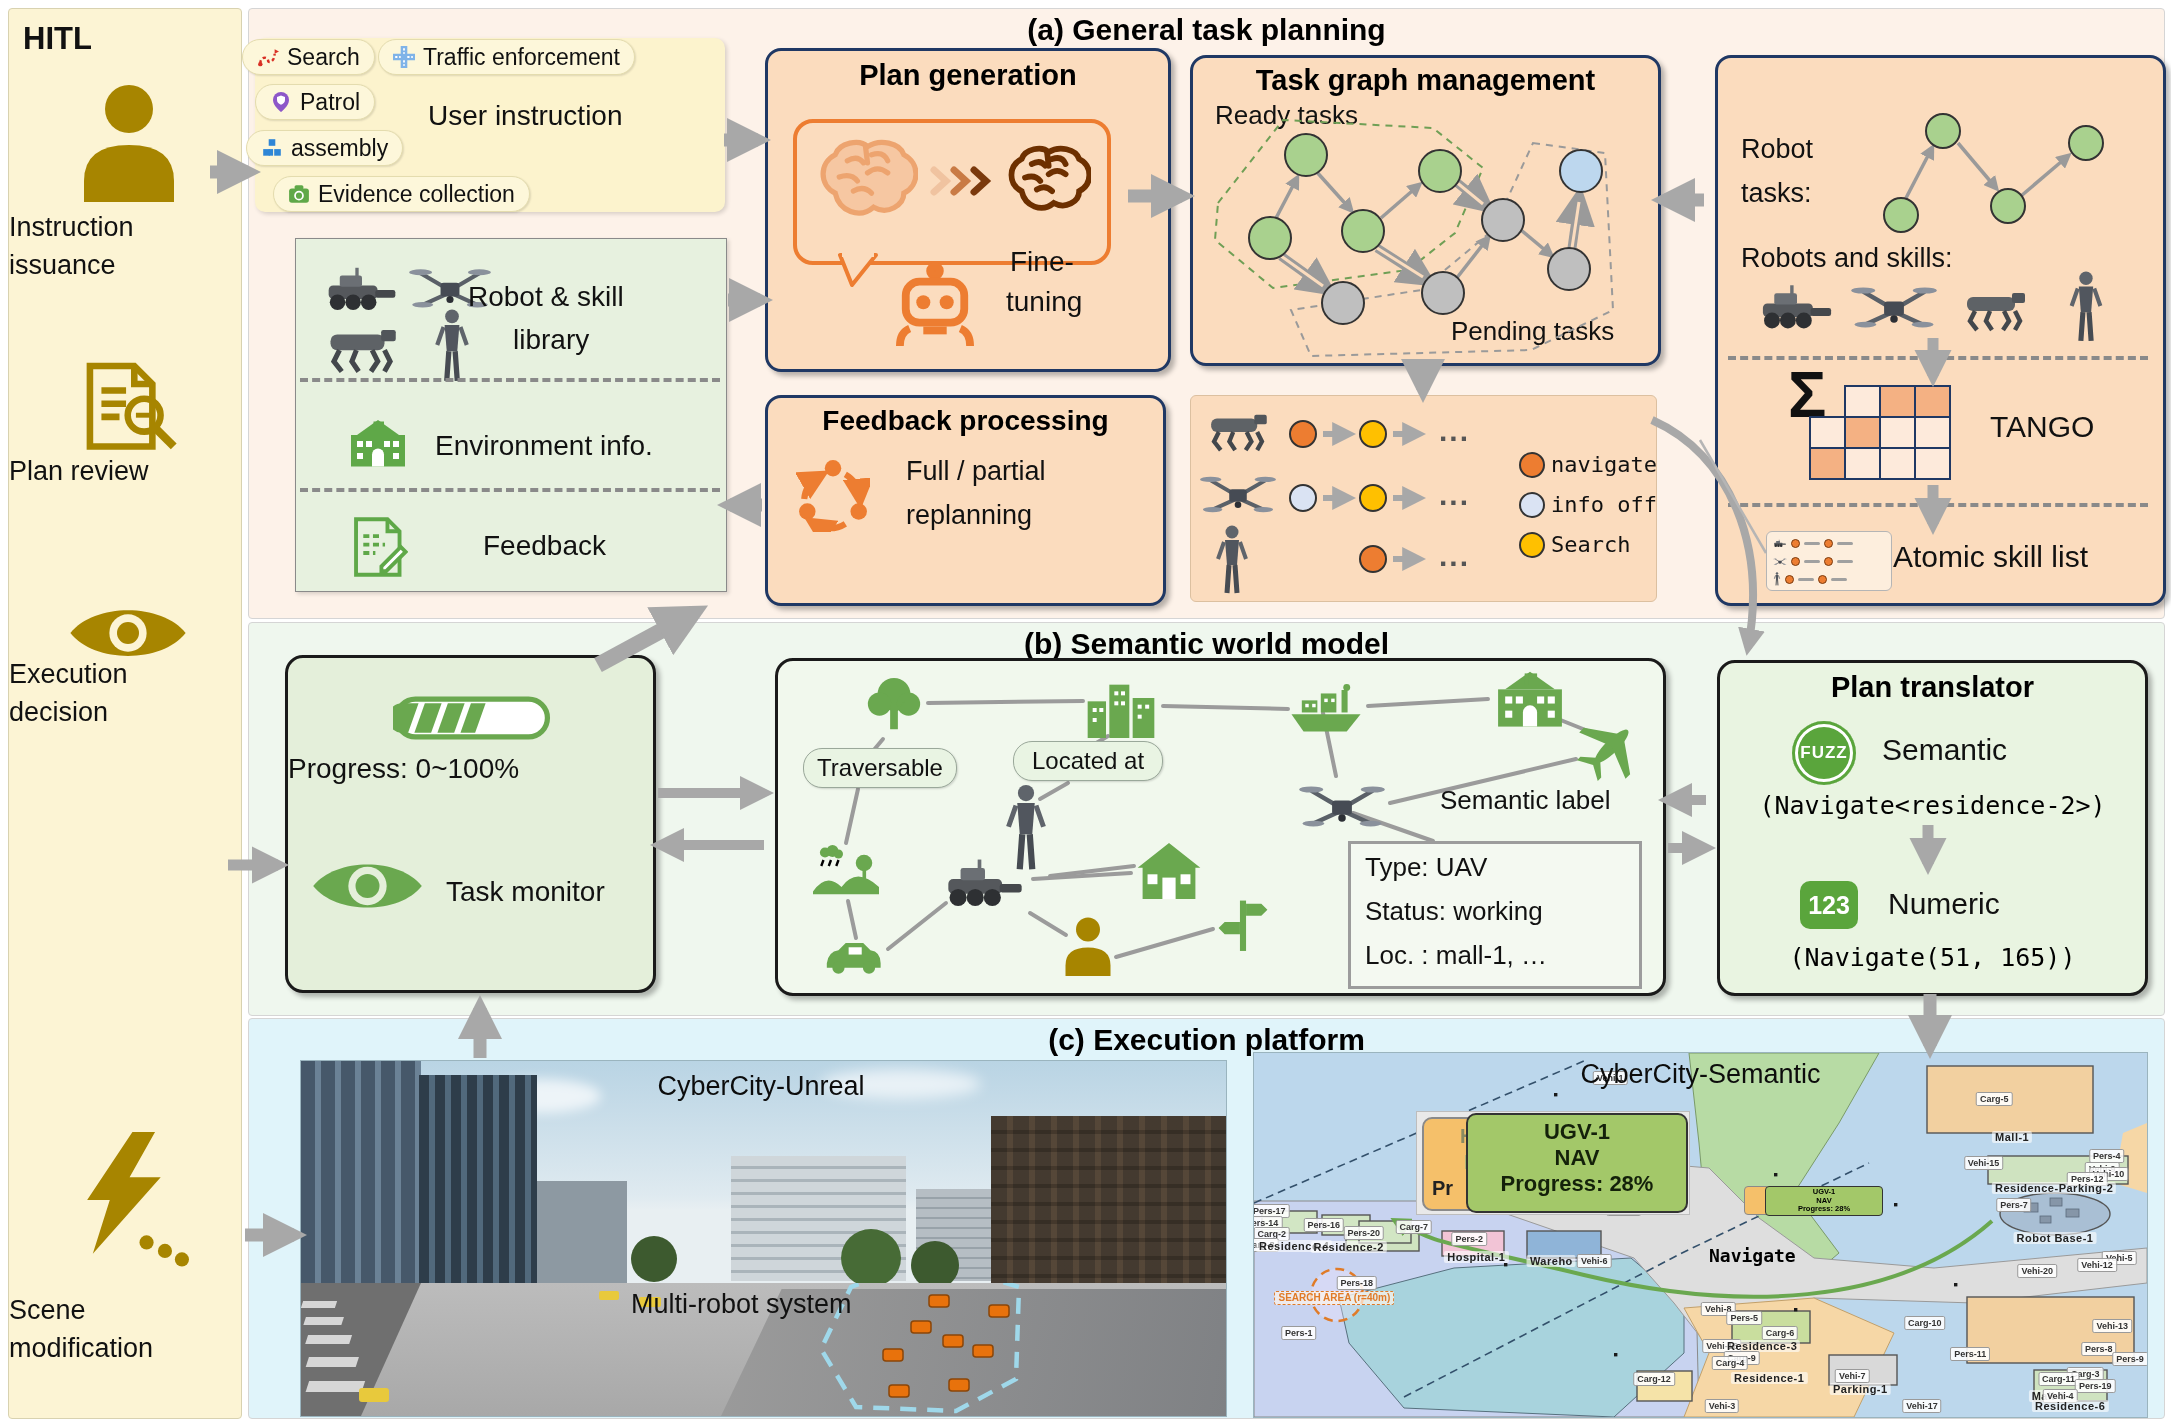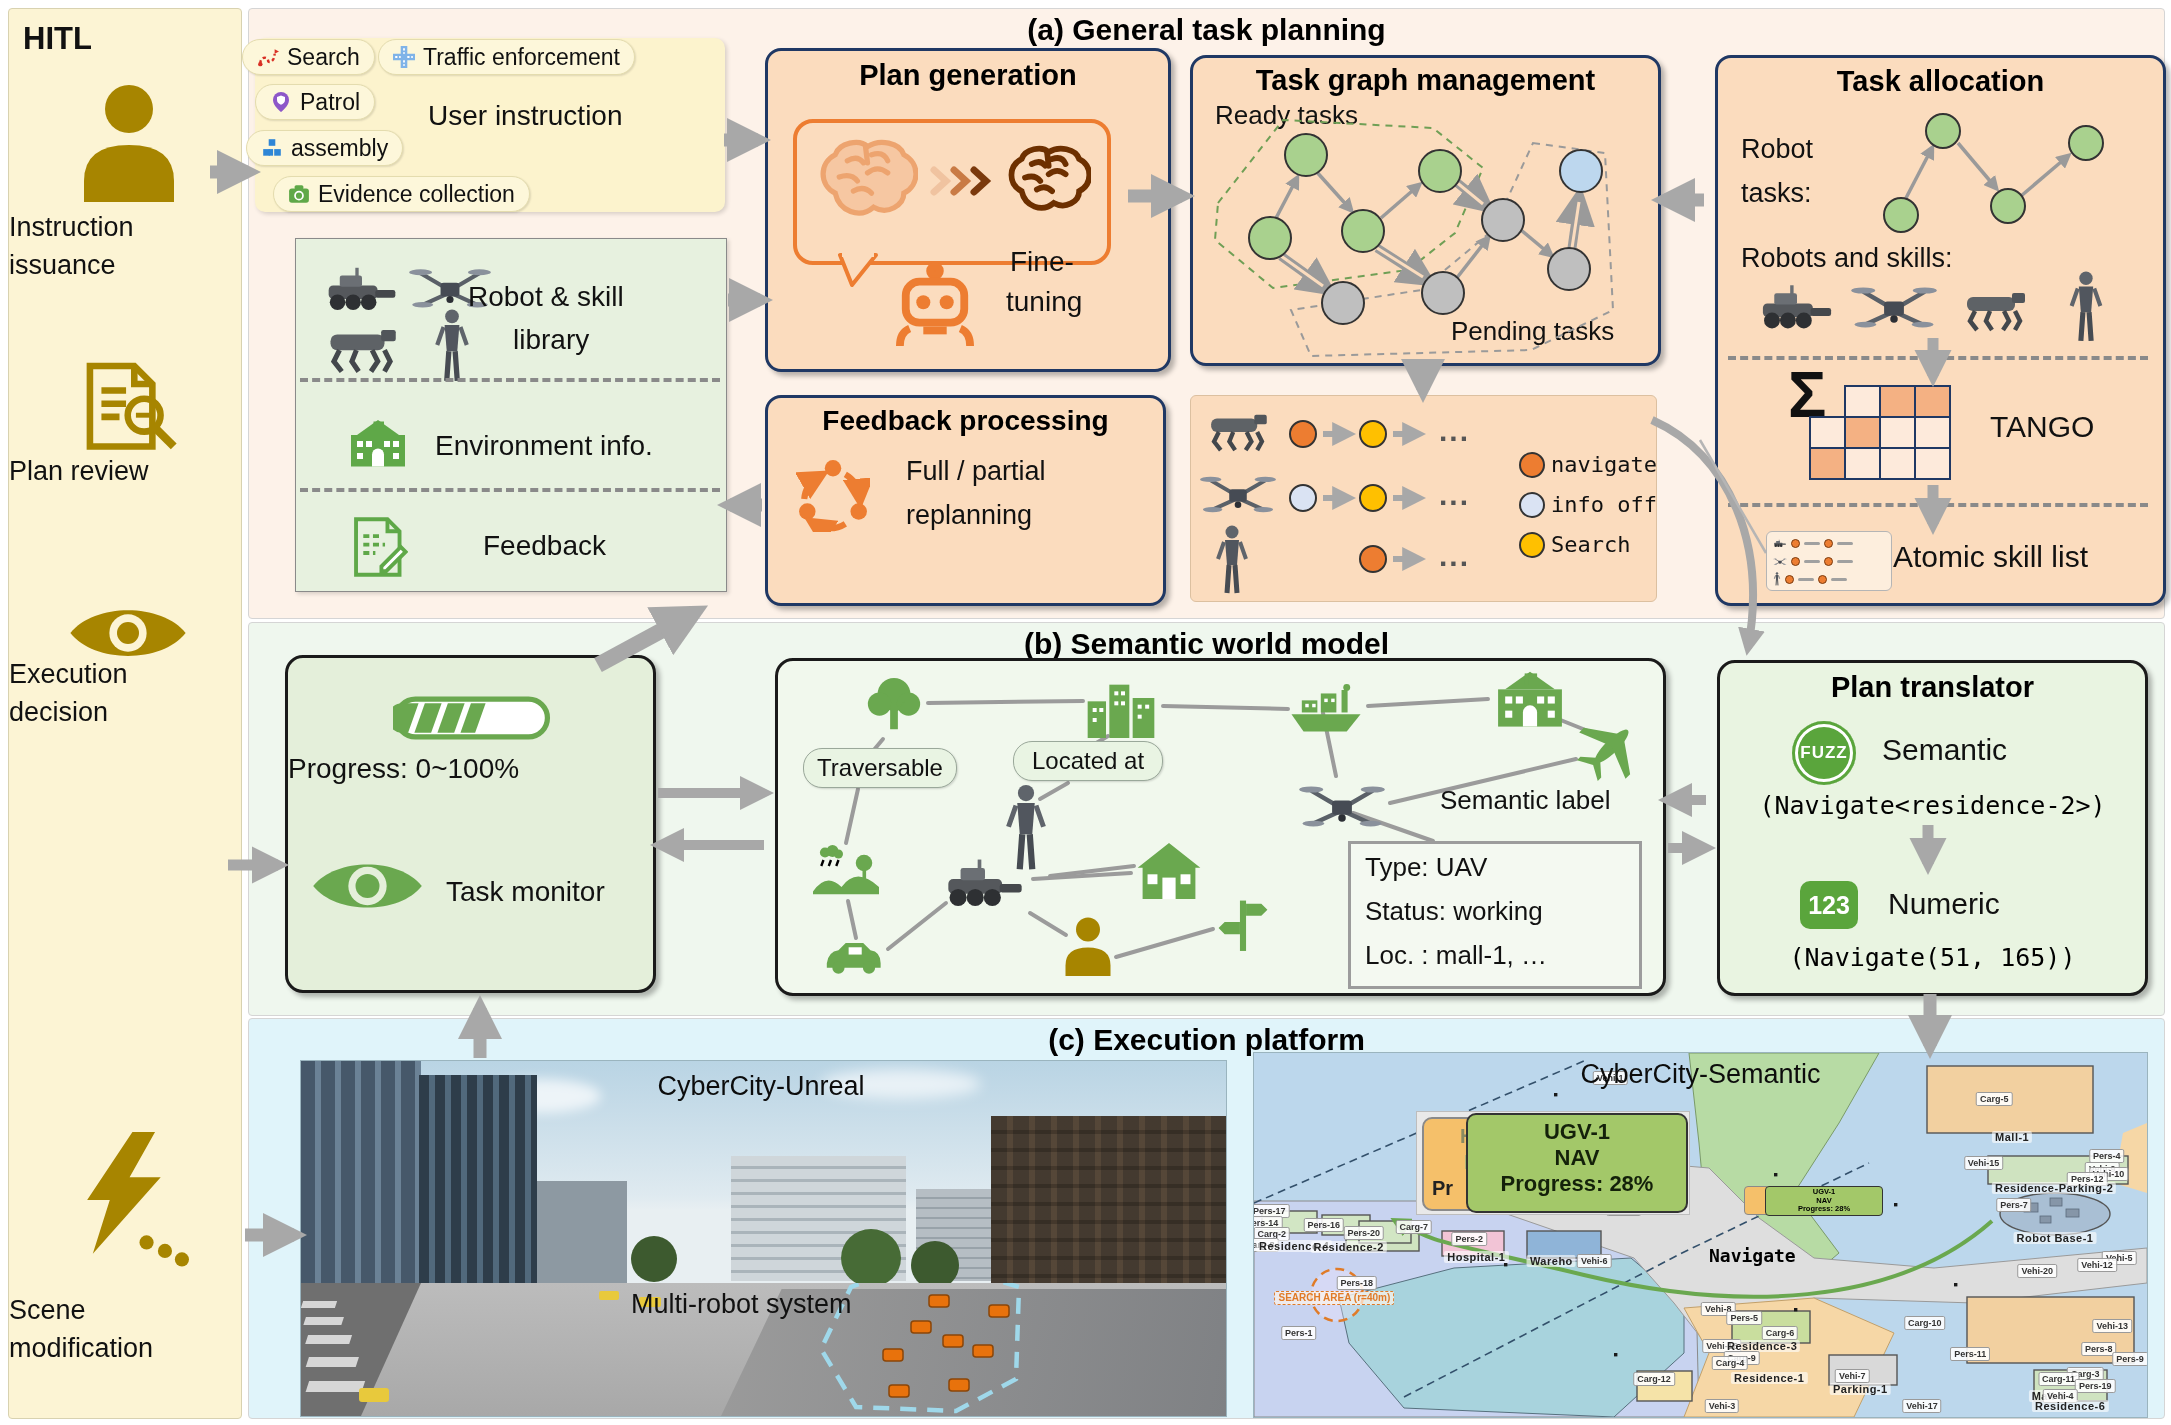--- a/index.html
+++ b/index.html
@@ -421,21 +421,20 @@
   <div class="t seq-ellipsis" style="left:248px;top:143px">...</div>
   <div class="abs" style="left:328px;top:56px;width:22px;height:22px;border-radius:50%;border:2px solid #333;background:#ed7d31"></div>
   <div class="t mono" style="left:360px;top:56px;font-size:22px">navigate</div>
   <div class="abs" style="left:328px;top:96px;width:22px;height:22px;border-radius:50%;border:2px solid #333;background:#dae3f3"></div>
   <div class="t mono" style="left:360px;top:96px;font-size:22px">info off</div>
   <div class="abs" style="left:328px;top:136px;width:22px;height:22px;border-radius:50%;border:2px solid #333;background:#ffc000"></div>
   <div class="t mono" style="left:360px;top:136px;font-size:22px">Search</div>
 </div>
 
 <div class="box-peach" style="left:1715px;top:55px;width:445px;height:545px">
-  <div class="box-title" style="top:7px">Task allocation</div>
   <div class="t" style="left:23px;top:76px;font-size:27px">Robot</div>
   <div class="t" style="left:23px;top:120px;font-size:27px">tasks:</div>
   <svg class="abs noptr" style="left:140px;top:30px" width="260" height="160" viewBox="0 0 260 160">
     <g stroke="#9a9a9a" stroke-width="3.5" marker-end="url(#gah)">
       <line x1="48" y1="110" x2="74" y2="60"></line>
           <line x1="100" y1="55" x2="138" y2="100"></line>
           <line x1="163" y1="108" x2="210" y2="68"></line>
     </g>
     <g stroke="#333" stroke-width="2" fill="#a9d18e">
       <circle cx="85" cy="43" r="17"></circle>

